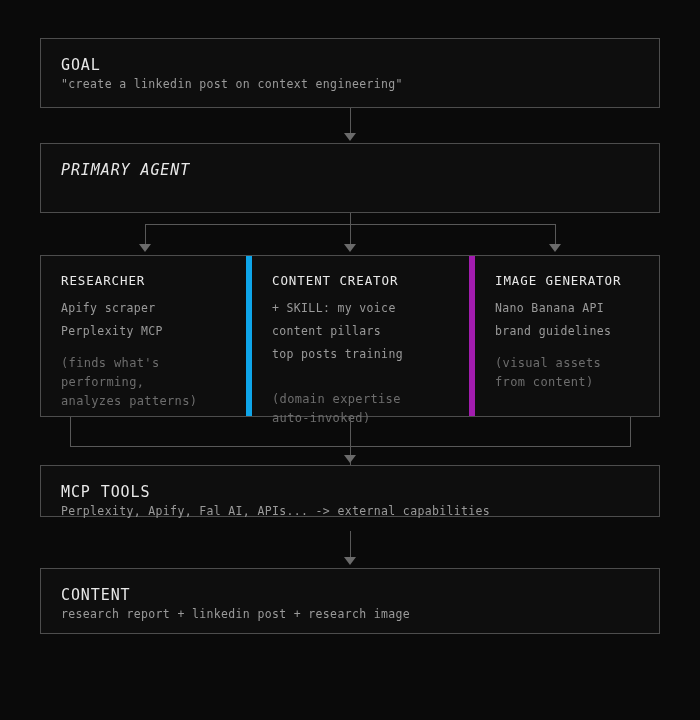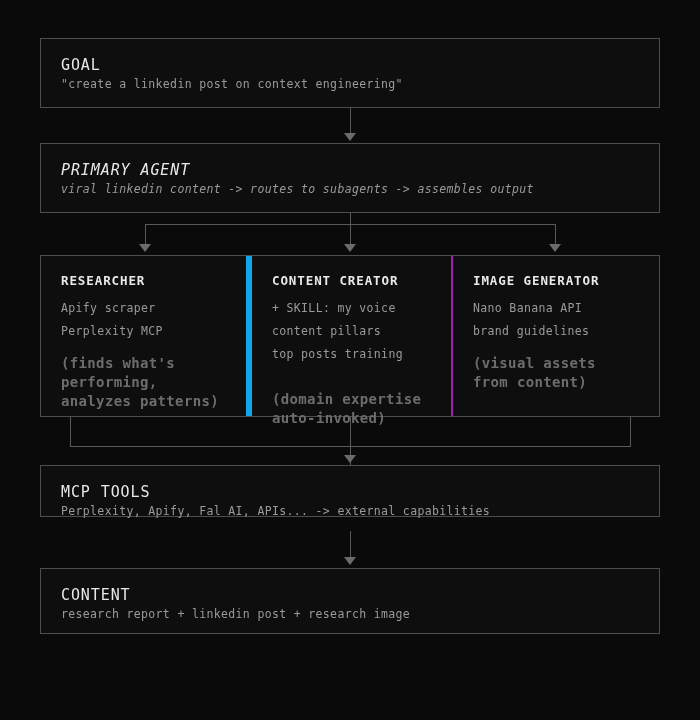--- a/index.html
+++ b/index.html
@@ -65,51 +65,49 @@
 
   
   .subcol {
     position: absolute;
     top: 0;
     height: 100%;
     box-sizing: border-box;
   }
   #subcol-researcher { left: 0px;   width: 205px; }
   #subcol-creator    { left: 205px; width: 205px; border-left: 6px solid #0ea5e9; }
-  #subcol-image      { left: 410px; width: 210px; border-left: 2px solid #a21caf; }
+  #subcol-image      { left: 428px; width: 210px; border-left: 6px solid #a21caf; }
 
   .subcol-title {
     position: absolute;
     left: 20px;
     top: 17px;
     font-size: 12.5px;
     letter-spacing: 0.9px;
     color: #e8e8e8;
     white-space: pre;
-    font-weight: bold;
   }
   .subcol-lines {
     position: absolute;
     left: 20px;
     top: 41px;
     font-size: 11.5px;
     line-height: 23px;
     letter-spacing: 0.35px;
     color: #9a9a9a;
     white-space: pre;
   }
   .subcol-note {
     position: absolute;
     left: 20px;
-    font-size: 14px;
+    font-size: 12px;
     line-height: 19px;
     letter-spacing: 0.35px;
     color: #6d6d6d;
     white-space: pre;
-    font-weight: bold;
   }
   #note-researcher { top: 98px; }
   #note-creator    { top: 134px; }
   #note-image      { top: 98px; }
 
   
   .line-v {
     position: absolute;
     width: 1px;
     background: #595959;
@@ -162,21 +160,20 @@
   <div class="node" id="node-goal">
     <div class="node-title">GOAL</div>
     <div class="node-sub">"create a linkedin post on context engineering"</div>
   </div>
 
   <div class="line-v" id="conn-goal-primary-stem"></div>
   <div class="arrowhead" id="conn-goal-primary-head"></div>
 
   <div class="node" id="node-primary">
     <div class="node-title">PRIMARY AGENT</div>
-    <div class="node-sub">viral linkedin content -&gt; routes to subagents -&gt; assembles output</div>
   </div>
 
   <div class="line-v" id="conn-primary-bus-stem"></div>
   <div class="line-h" id="conn-fanout-bus"></div>
   <div class="line-v" id="conn-fanout-l-stem"></div>
   <div class="arrowhead" id="conn-fanout-l-head"></div>
   <div class="line-v" id="conn-fanout-c-stem"></div>
   <div class="arrowhead" id="conn-fanout-c-head"></div>
   <div class="line-v" id="conn-fanout-r-stem"></div>
   <div class="arrowhead" id="conn-fanout-r-head"></div>

